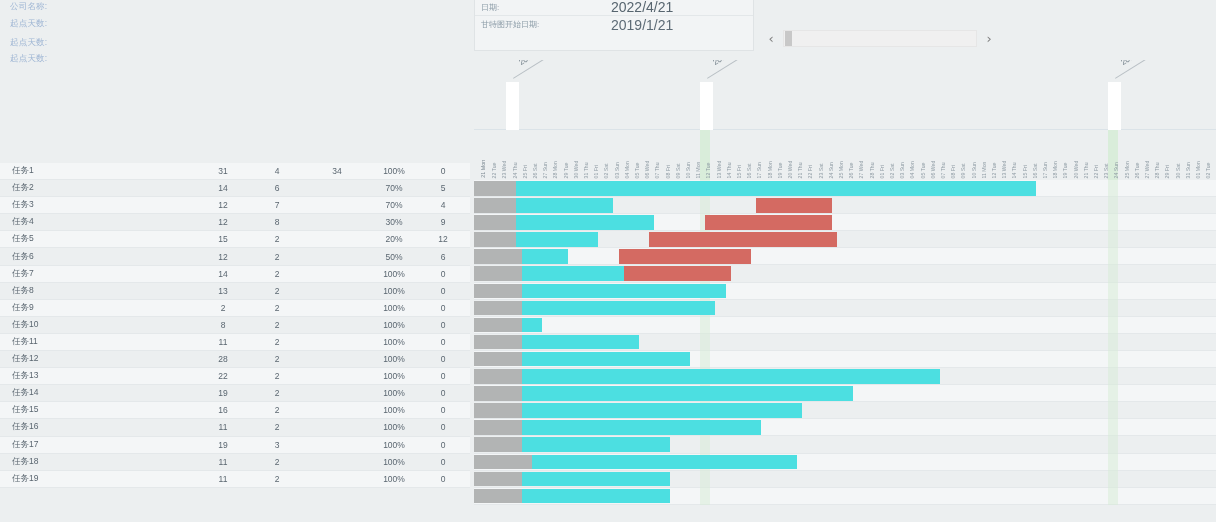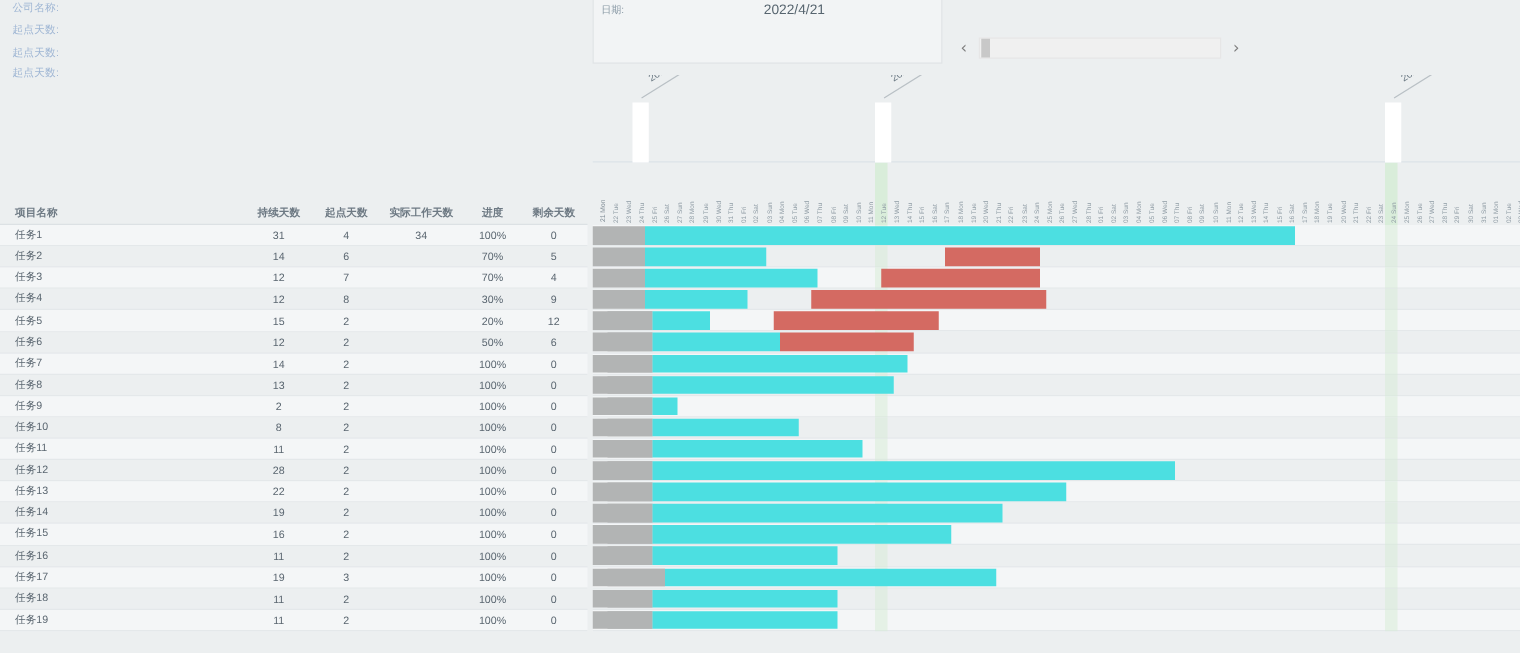--- a/index.html
+++ b/index.html
@@ -30,21 +30,21 @@
   }
   .info-row{
     display:flex;height:17px;align-items:center;
     border-bottom:1px solid #e3e7e9;box-sizing:border-box;
   }
   .info-row:last-child{border-bottom:none;}
   .info-key{
     width:130px;padding-left:6px;color:#8a9aa6;font-size:8px;
     overflow:hidden;white-space:nowrap;
   }
-  .info-val{color:#5d6b76;font-size:11px;white-space:nowrap;}
+  .info-val{color:#5d6b76;font-size:14px;white-space:nowrap;}
   .r0 .info-val{color:#57656f;}
   .r1 .info-val{color:#6d7b86;font-weight:bold;}
 
   
   #timeline-scrollbar{
     position:absolute;left:760px;top:26px;width:240px;height:24px;
     display:flex;align-items:center;
   }
   .sb-arrow{
     width:22px;height:22px;display:flex;align-items:center;justify-content:center;
@@ -141,39 +141,35 @@
       <div class="form-label fl1">起点天数:</div>
       <div class="form-label fl2">起点天数:</div>
       <div class="form-label fl3">起点天数:</div>
     </div>
 
   <div id="info-panel">
       <div class="info-row r0">
         <div class="info-key">日期:</div>
         <div class="info-val">2022/4/21</div>
       </div>
+      <div class="info-row r2">
+        <div class="info-key">甘特图开始日期:</div>
+        <div class="info-val">2019/1/21</div>
+      </div>
     </div>
 
   <div id="timeline-scrollbar">
     <div class="sb-arrow">‹</div>
     <div class="sb-track">
       <div class="sb-thumb"></div>
     </div>
     <div class="sb-arrow">›</div>
   </div>
 
   <div id="task-table">
-      <div class="tt-row tt-head">
-        <div class="c-name">项目名称</div>
-        <div class="c-num">持续天数</div>
-        <div class="c-num">起点天数</div>
-        <div class="c-act">实际工作天数</div>
-        <div class="c-prog">进度</div>
-        <div class="c-rem">剩余天数</div>
-      </div>
       <div class="tt-row odd">
         <div class="c-name">任务1</div>
         <div class="c-num">31</div>
         <div class="c-num">4</div>
         <div class="c-act">34</div>
         <div class="c-prog">100%</div>
         <div class="c-rem">0</div>
       </div>
       <div class="tt-row even">
         <div class="c-name">任务2</div>

